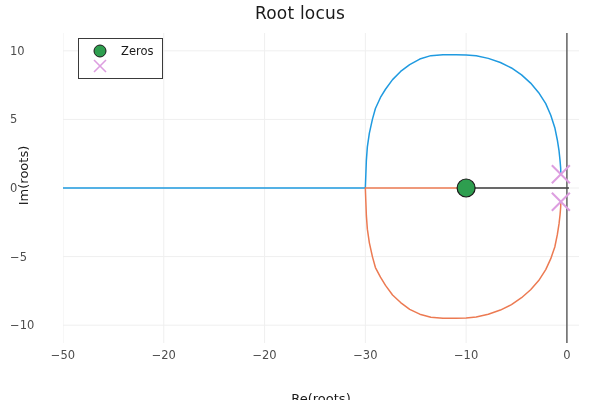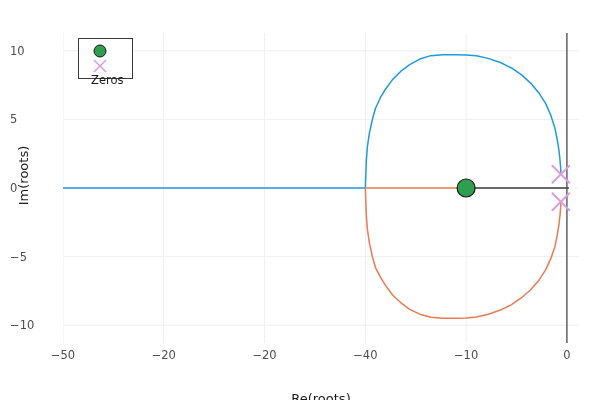--- a/index.html
+++ b/index.html
@@ -103,56 +103,56 @@
     position: absolute;
     left: 78px;
     top: 38px;
     border: 1.2px solid #3a3a3a;
     background: #ffffff;
     padding: 4px 9px 5px 6px;
     box-sizing: border-box;
   }
   .legend-row {
     display: flex;
-    align-items: flex-start;
+    align-items: center;
     height: 15px;
-    flex-direction: column;
   }
   .legend-marker {
     width: 30px;
     height: 15px;
     position: relative;
     flex: 0 0 30px;
   }
   .legend-text {
     font-size: 11.5px;
     color: #1a1a1a;
     font-family: "DejaVu Sans", sans-serif;
     white-space: nowrap;
     padding-left: 6px;
   }
 </style>
 </head>
 <body>
 
 <div id="figure">
 
+  <div id="chart-title">Root locus</div>
 
   <div id="ytick-wrap">
       <div class="ytick-label" style="top: 292.168px;">−10</div>
       <div class="ytick-label" style="top: 223.584px;">−5</div>
       <div class="ytick-label" style="top: 155px;">0</div>
       <div class="ytick-label" style="top: 86.4159px;">5</div>
       <div class="ytick-label" style="top: 17.8319px;">10</div>
     </div>
   <div id="xtick-wrap">
       <div class="xtick-label" style="left: 0px;">−50</div>
       <div class="xtick-label" style="left: 100.781px;">−20</div>
       <div class="xtick-label" style="left: 201.562px;">−20</div>
-      <div class="xtick-label" style="left: 302.344px;">−40</div>
+      <div class="xtick-label" style="left: 302.344px;">−30</div>
       <div class="xtick-label" style="left: 403.125px;">−10</div>
       <div class="xtick-label" style="left: 503.906px;">0</div>
     </div>
 
   <div id="plot-area">
     <svg id="plot-svg" width="516" height="310">
       <g id="grid-group">
           <line x1="0" y1="0" x2="0" y2="310" stroke="#efefef" stroke-width="1"></line>
           <line x1="100.78125" y1="0" x2="100.78125" y2="310" stroke="#efefef" stroke-width="1"></line>
           <line x1="201.5625" y1="0" x2="201.5625" y2="310" stroke="#efefef" stroke-width="1"></line>

